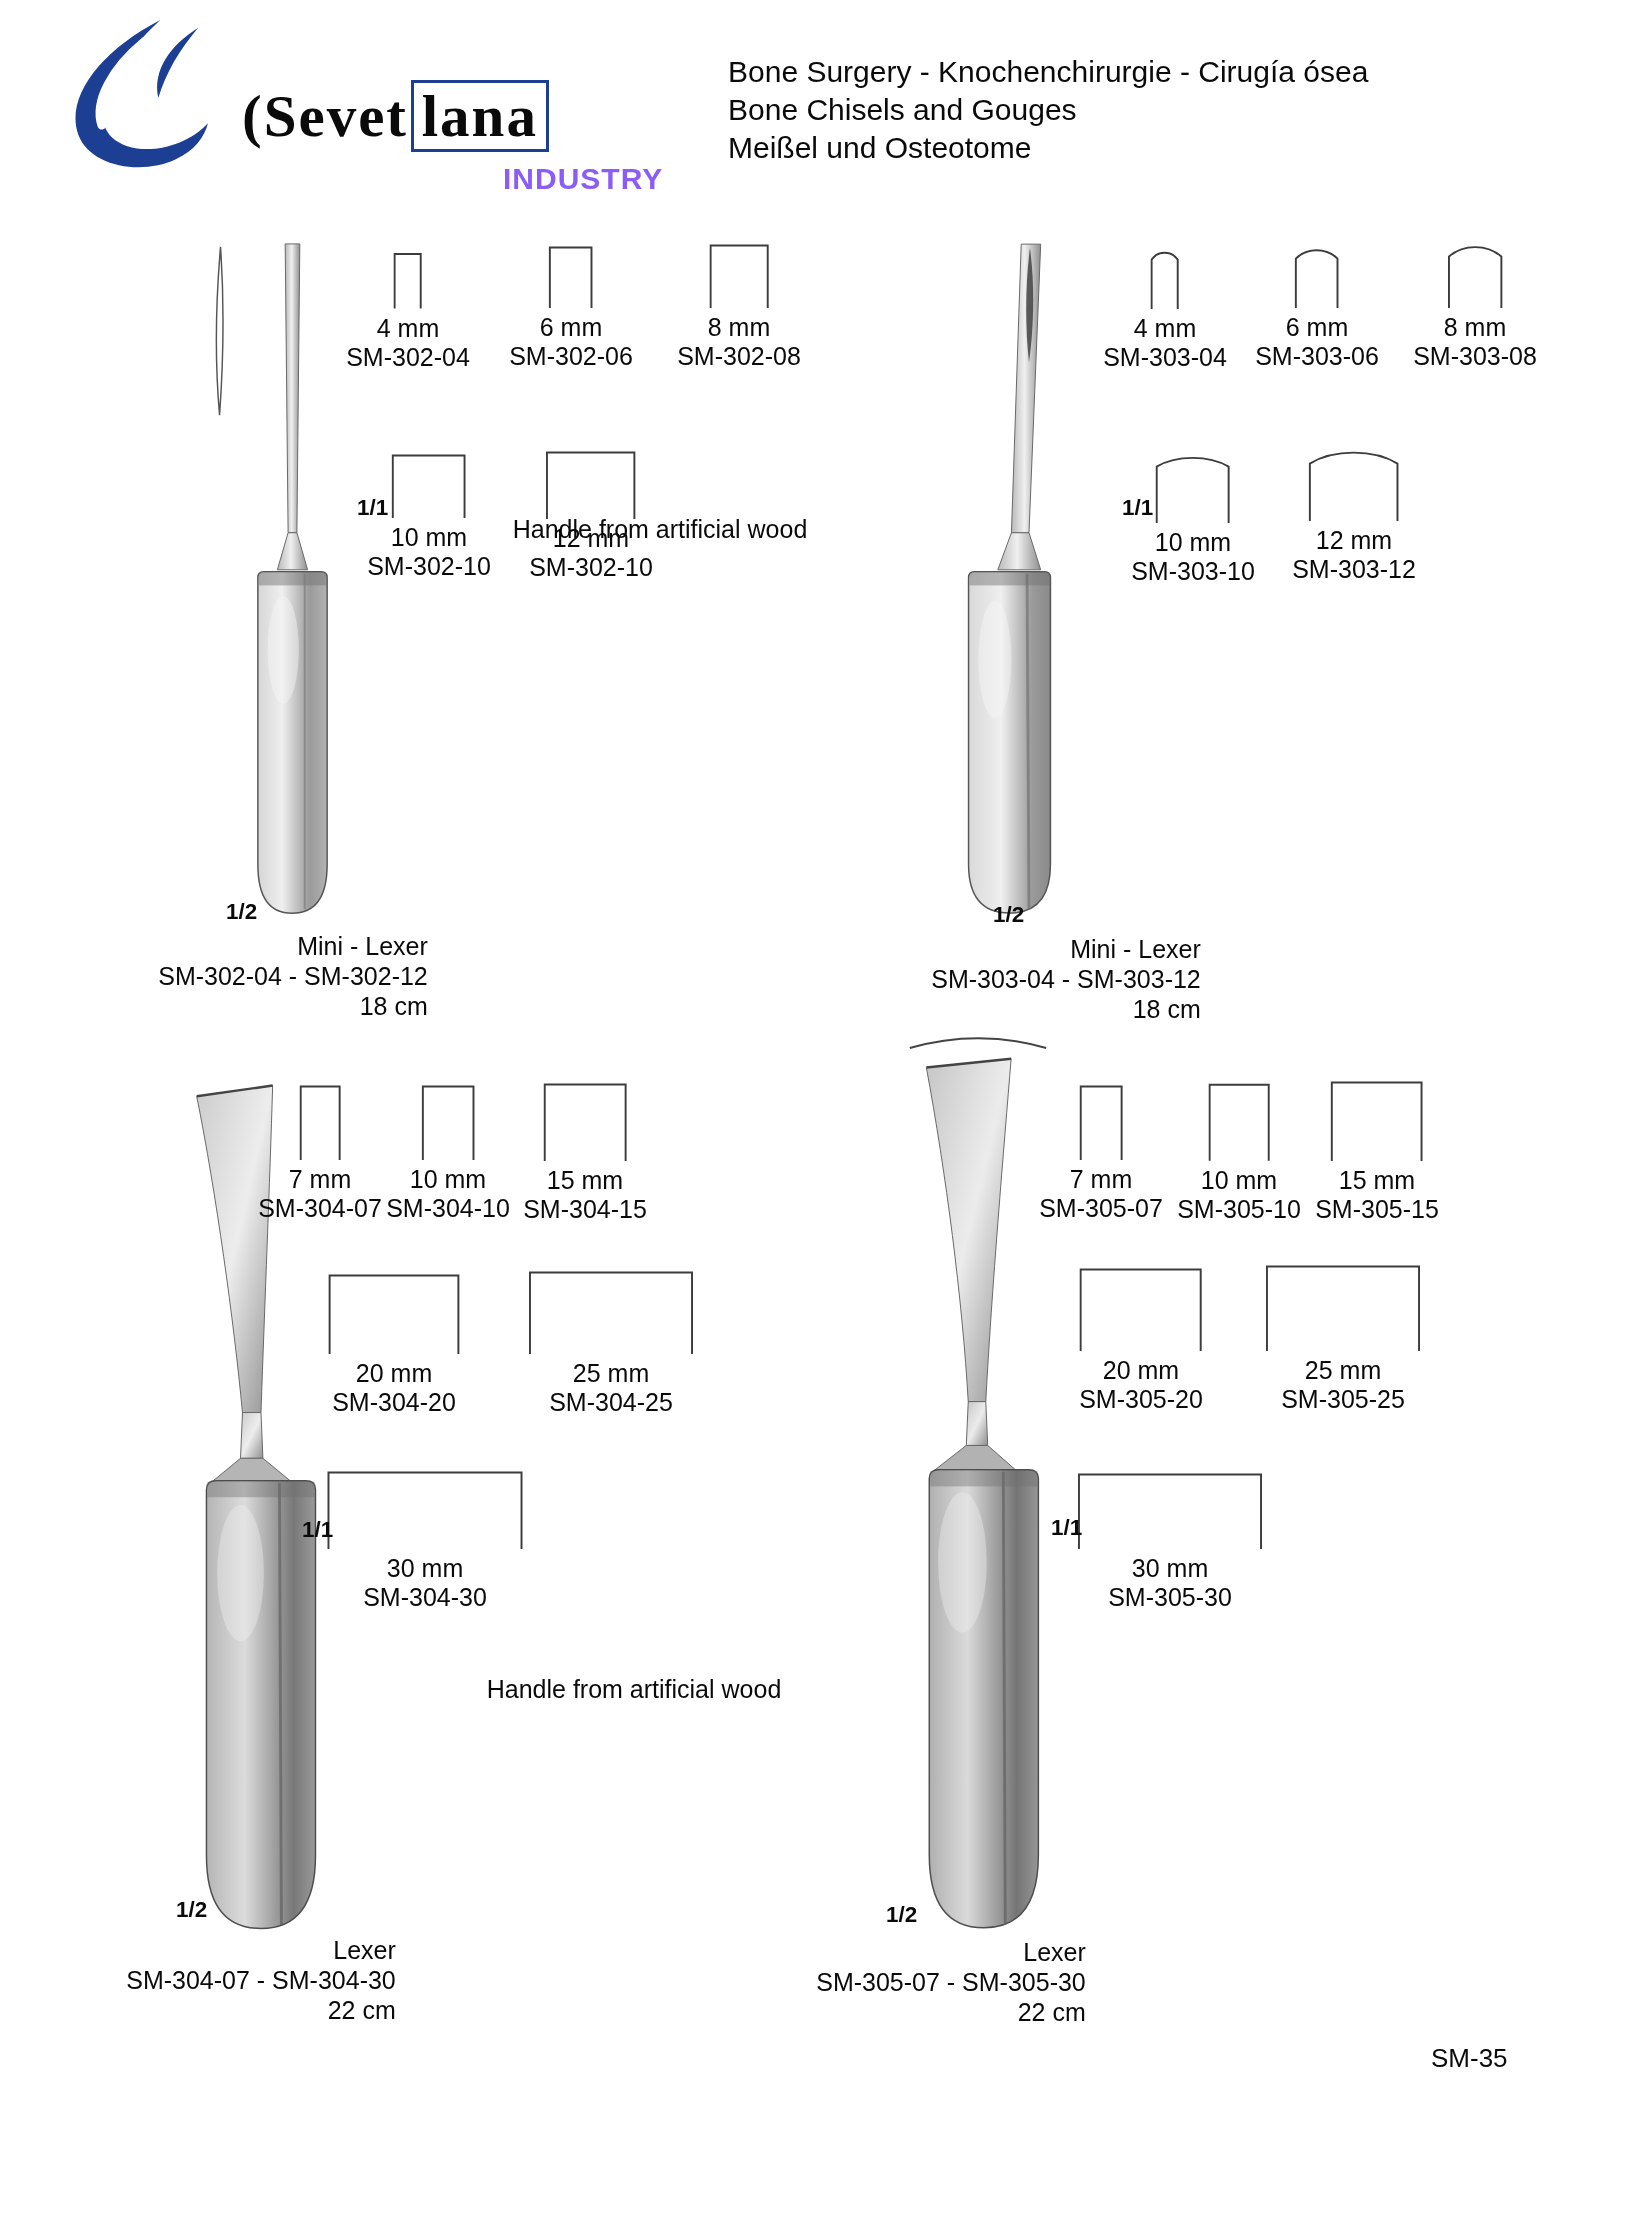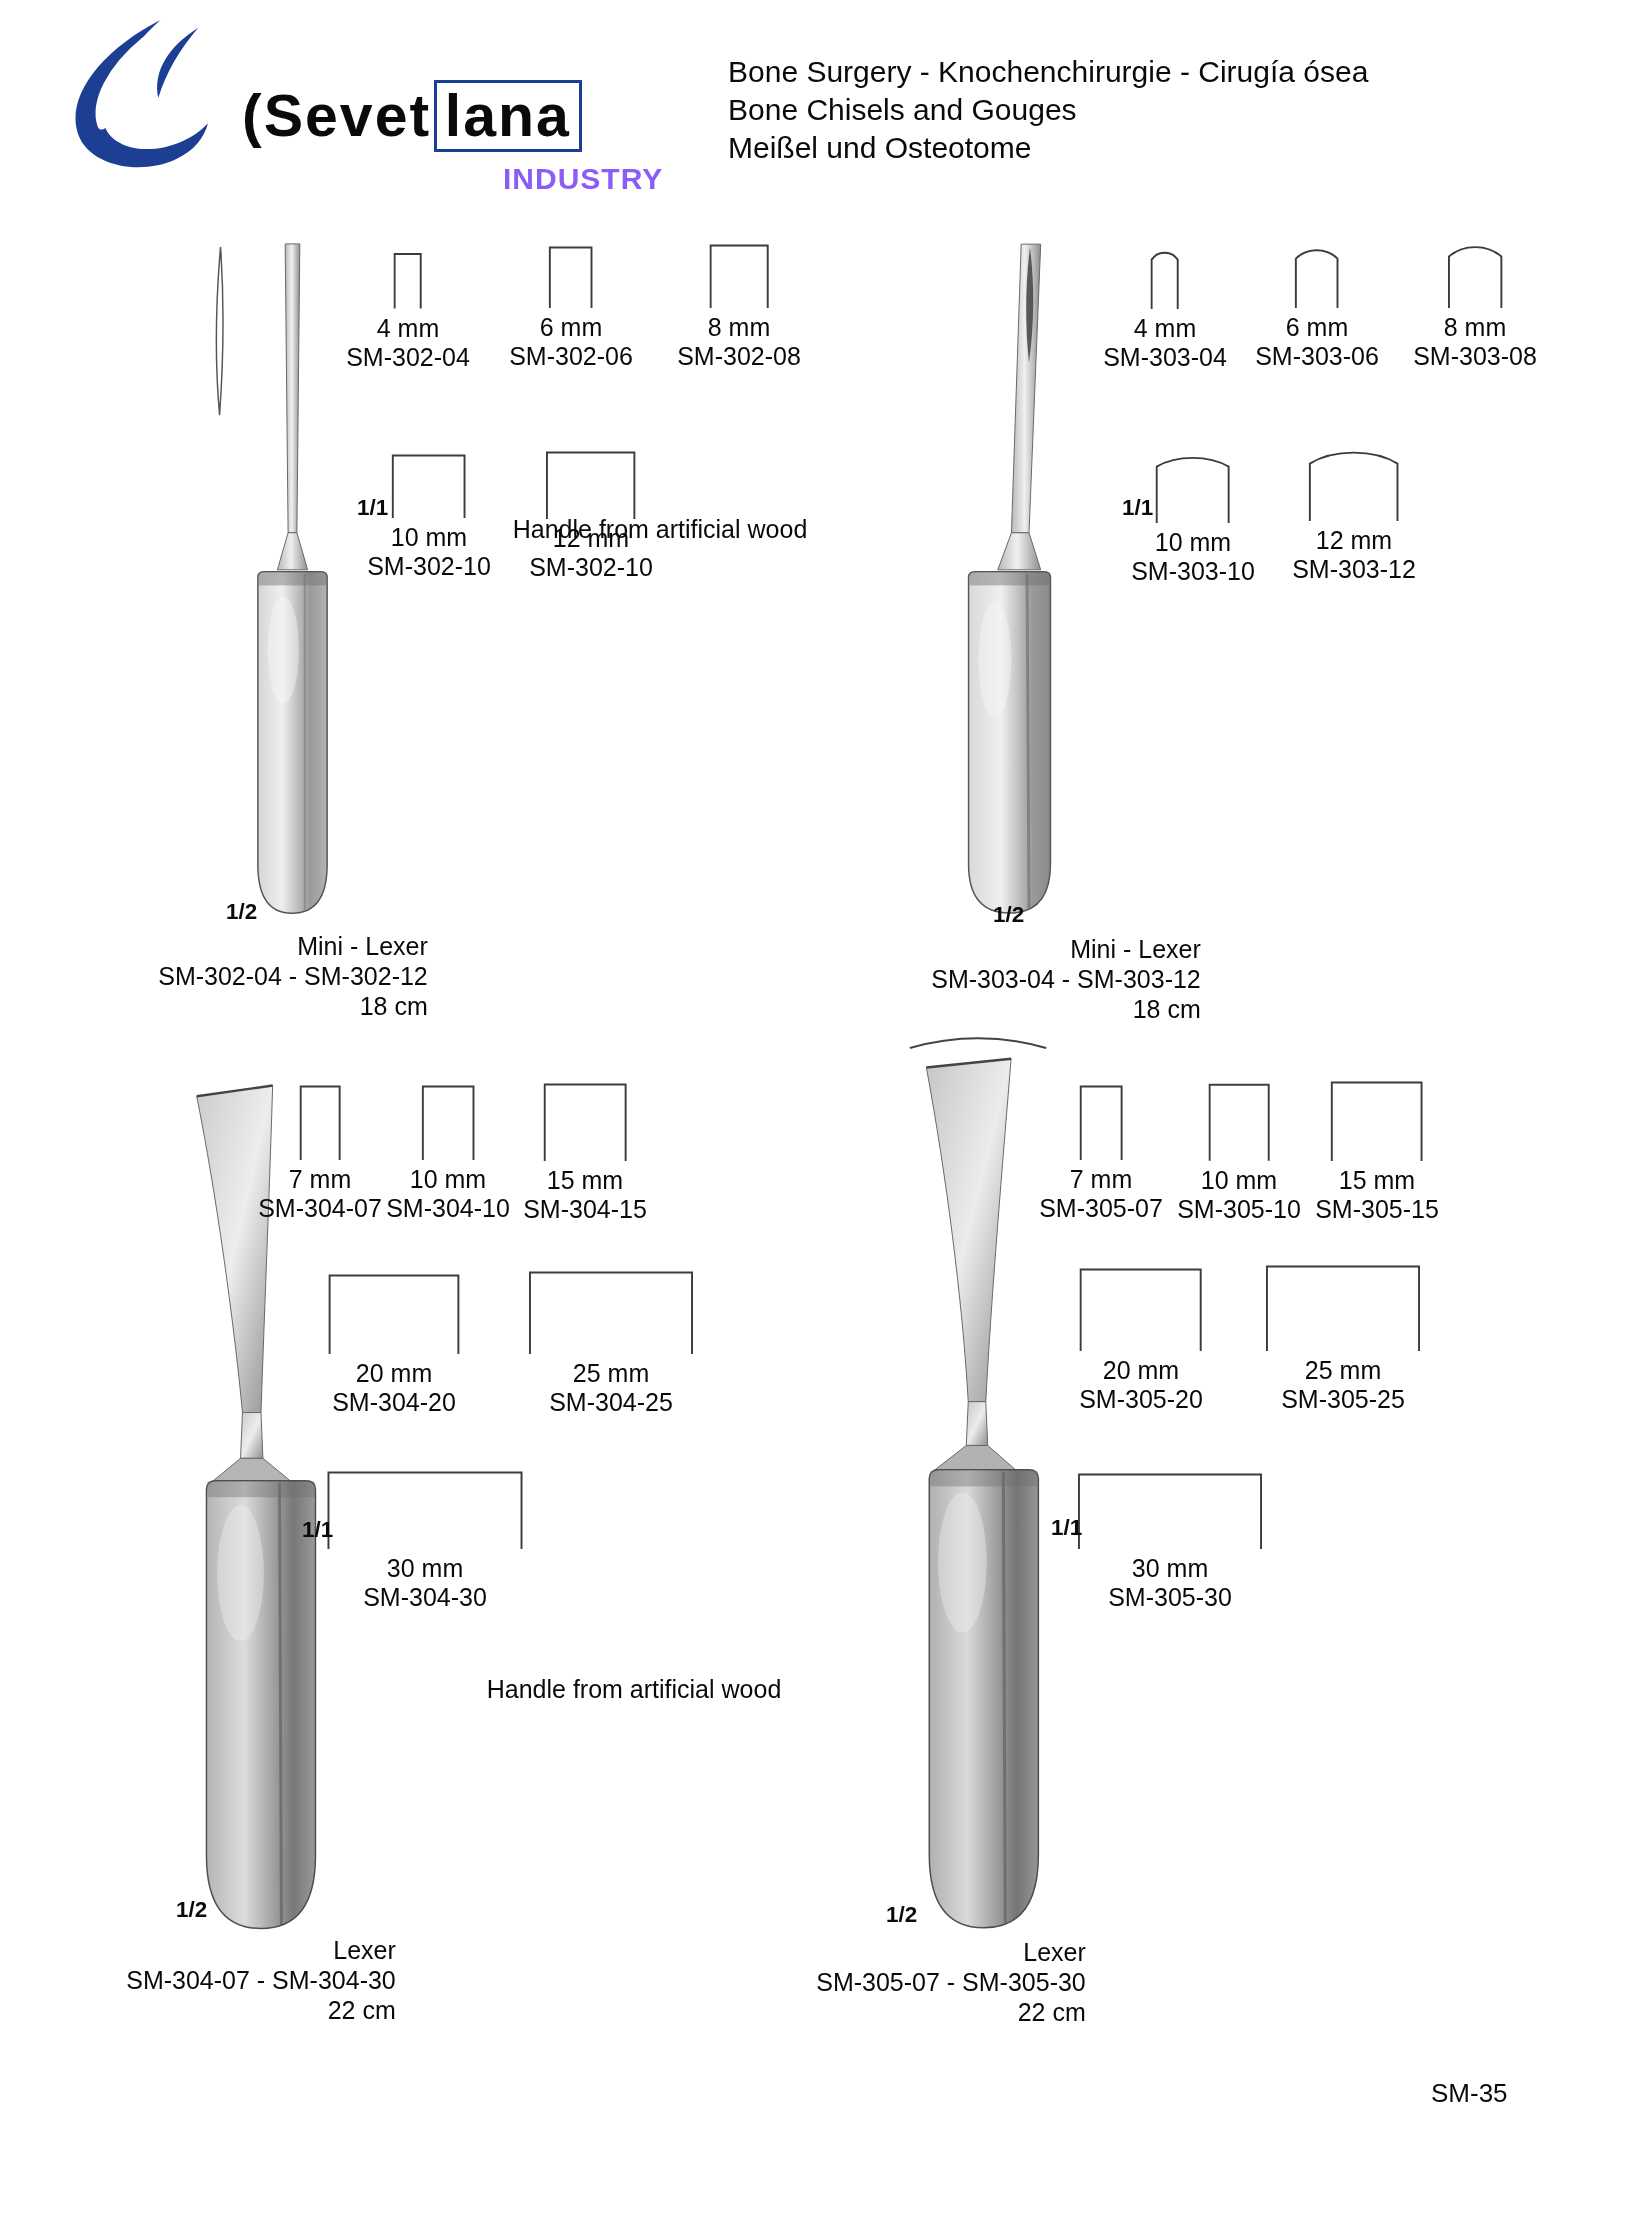--- a/index.html
+++ b/index.html
@@ -1,36 +1,36 @@
 <!DOCTYPE html>
 <html><head>
 <meta charset="utf-8">
 <style>
   html,body{margin:0;padding:0;background:#ffffff;}
   .page{position:relative;width:1648px;height:2233px;background:#ffffff;overflow:hidden;
         font-family:"Liberation Sans", sans-serif;color:#0a0a0a;}
   
   .logo-flame{position:absolute;left:51px;top:19.5px;width:161px;height:151px;}
   .brand{position:absolute;left:242px;top:82px;font-size:59px;font-weight:600;
-         letter-spacing:2px;white-space:nowrap;font-family:Liberation Sans, sans-serif;}
+         letter-spacing:2px;white-space:nowrap;font-family:Liberation Serif, serif;}
   .brand-box{border:3.9px solid #1c3f94;padding:0 7.8px;margin-left:2.9px;}
   .brand-sub{position:absolute;left:503px;top:162px;font-size:30px;font-weight:bold;
              color:#8b5cf6;letter-spacing:1px;}
   .titles{position:absolute;left:712px;top:53px;font-size:30px;line-height:38px;white-space:nowrap;margin-left:16px;}
   
   .sz{position:absolute;transform:translateX(-50%);text-align:center;}
   .sz svg{display:block;margin:0 auto 4.9px;}
   .pf{fill:none;stroke:#3c3c3c;stroke-width:2;}
   .lbl{font-size:25px;line-height:29px;white-space:nowrap;}
   
   .cap{position:absolute;transform:translateX(-50%);text-align:right;font-size:25px;
        line-height:30px;white-space:nowrap;}
   .scale{position:absolute;font-size:22.4px;font-weight:bold;}
   .note{position:absolute;transform:translateX(-50%);font-size:25px;white-space:nowrap;}
-  .pagecode{position:absolute;left:1431px;top:2043px;font-size:26px;margin-top:35px;}
+  .pagecode{position:absolute;left:1431px;top:2043px;font-size:26px;}
   .inst{position:absolute;}
 </style>
 </head>
 <body>
 
 <div class="page">
 
   <svg class="logo-flame" viewBox="0 0 165 155">
     <path d="M112,0 C50,32 14,80 28,118 C40,150 92,160 128,143 C147,134 157,121 161,106
              C134,135 84,141 62,120 C40,99 60,48 112,0 Z" fill="#1c3f94"></path>

